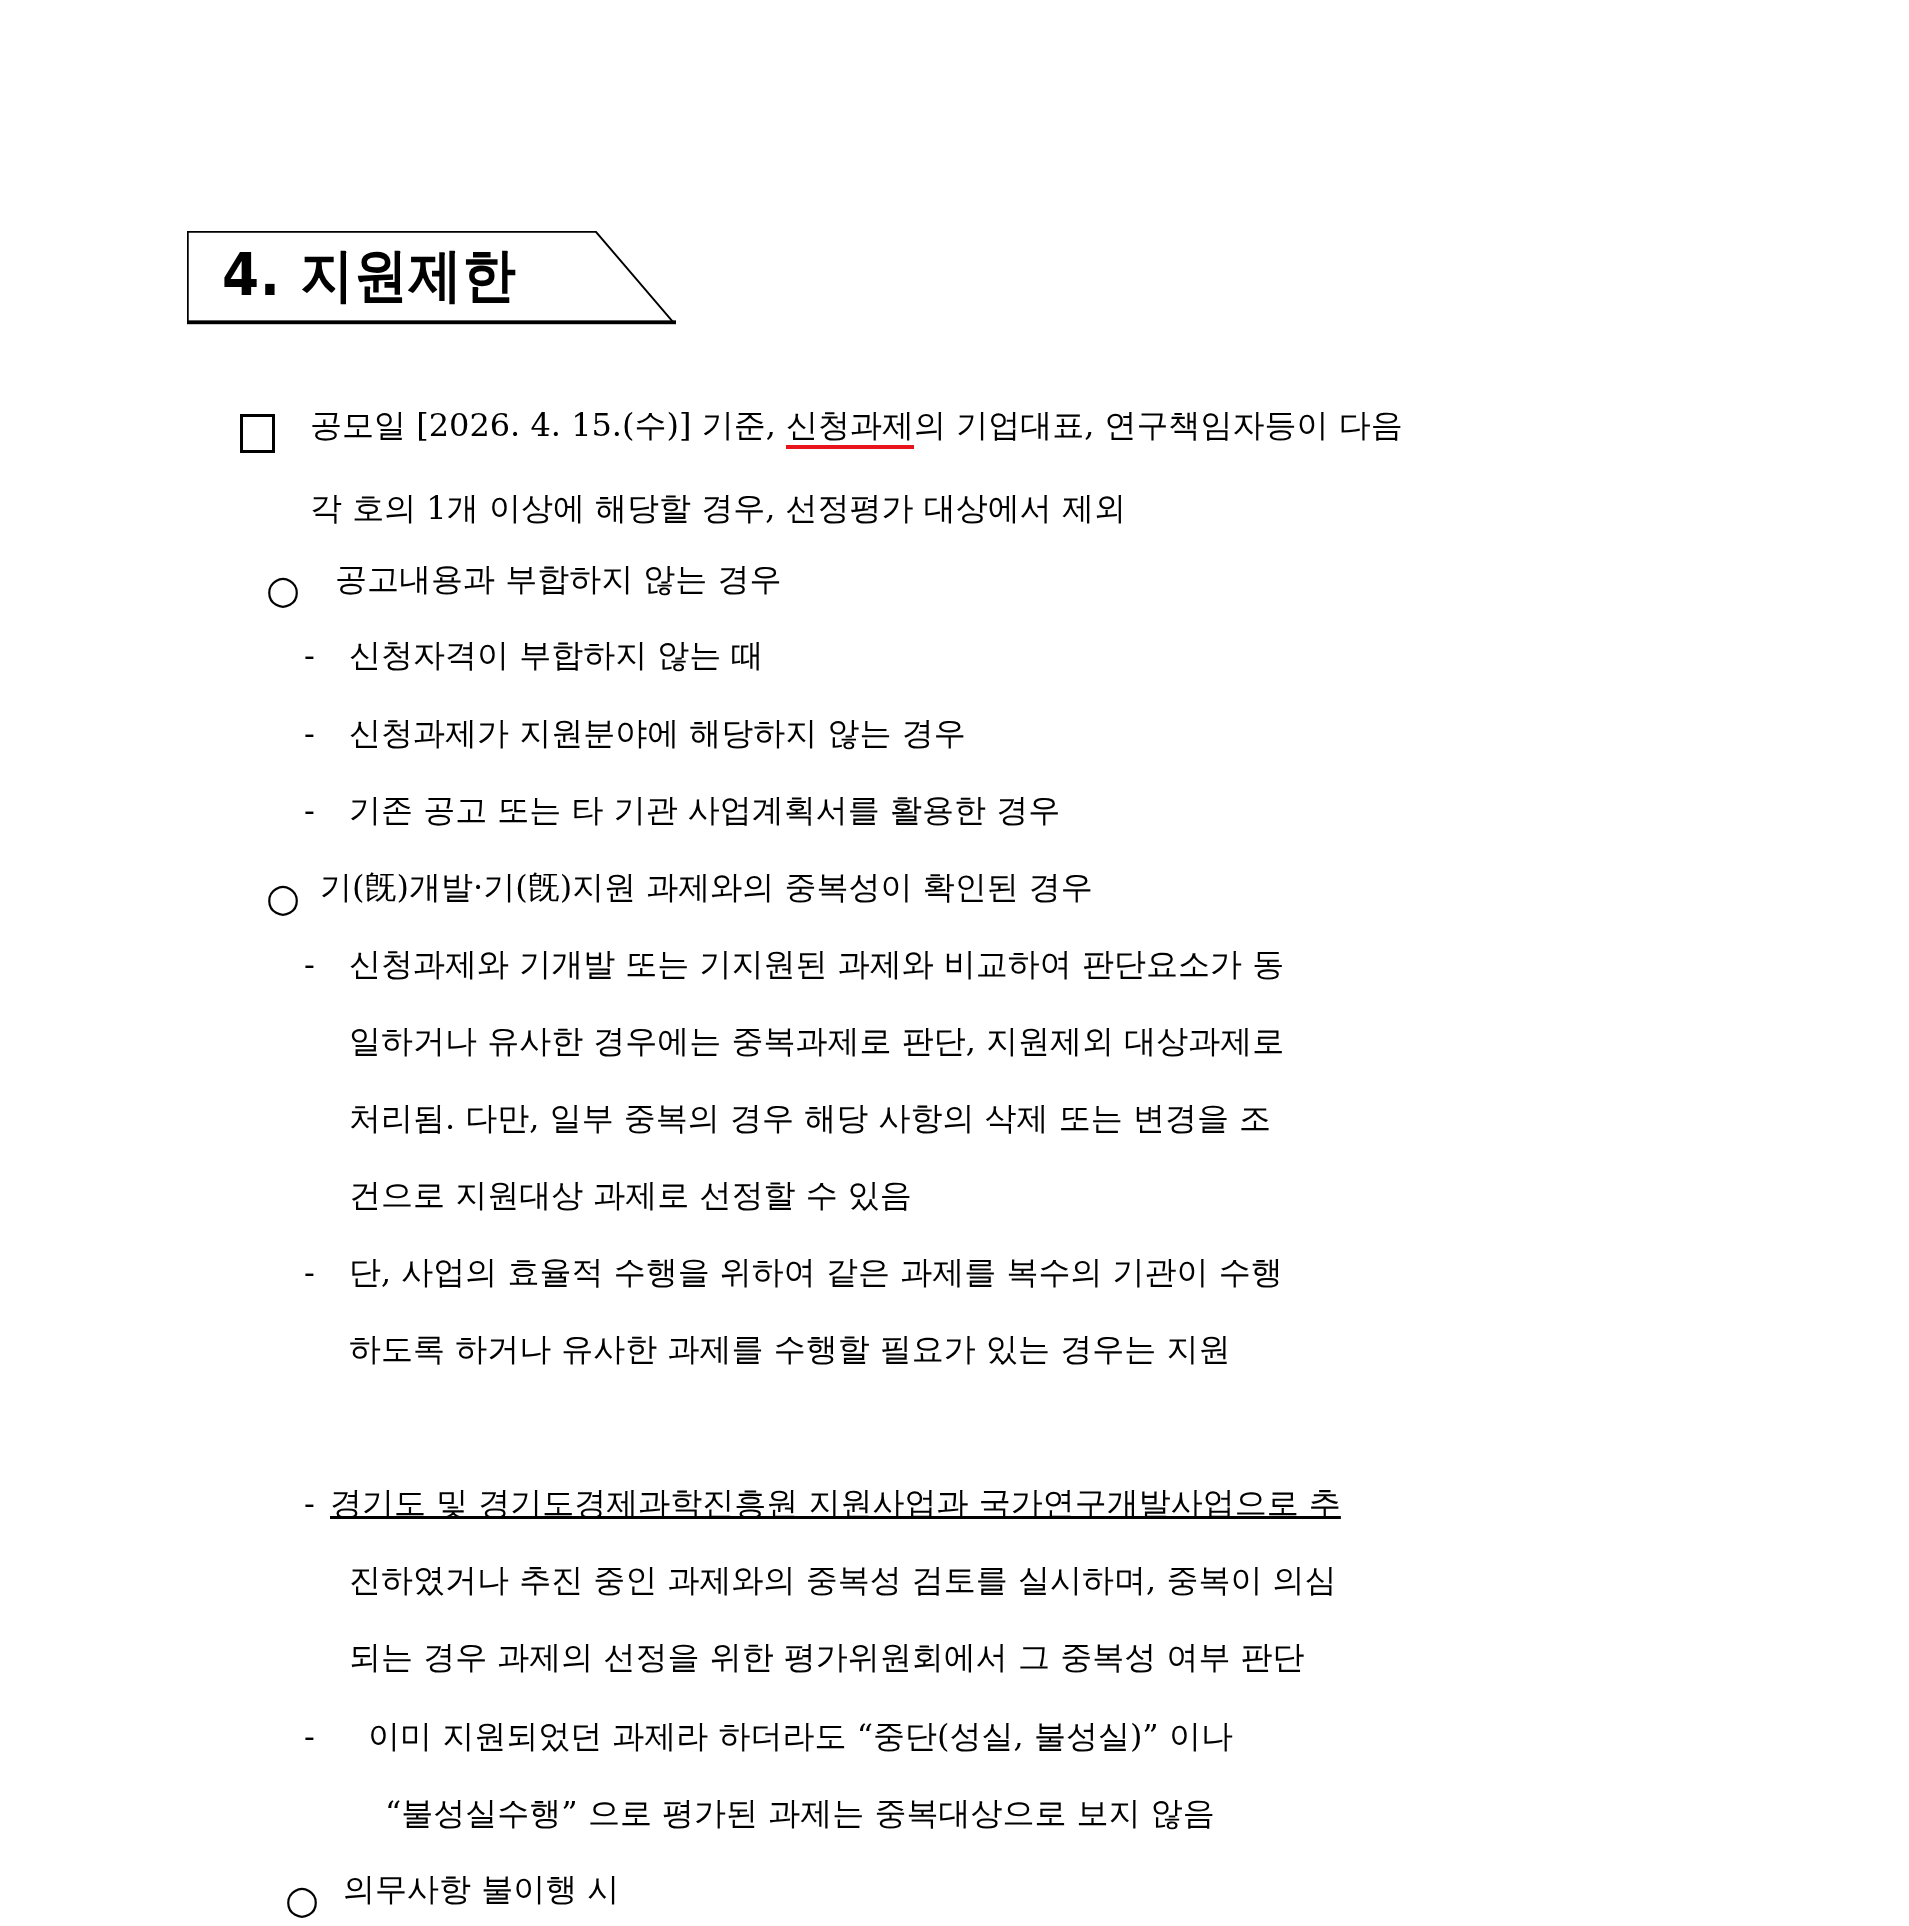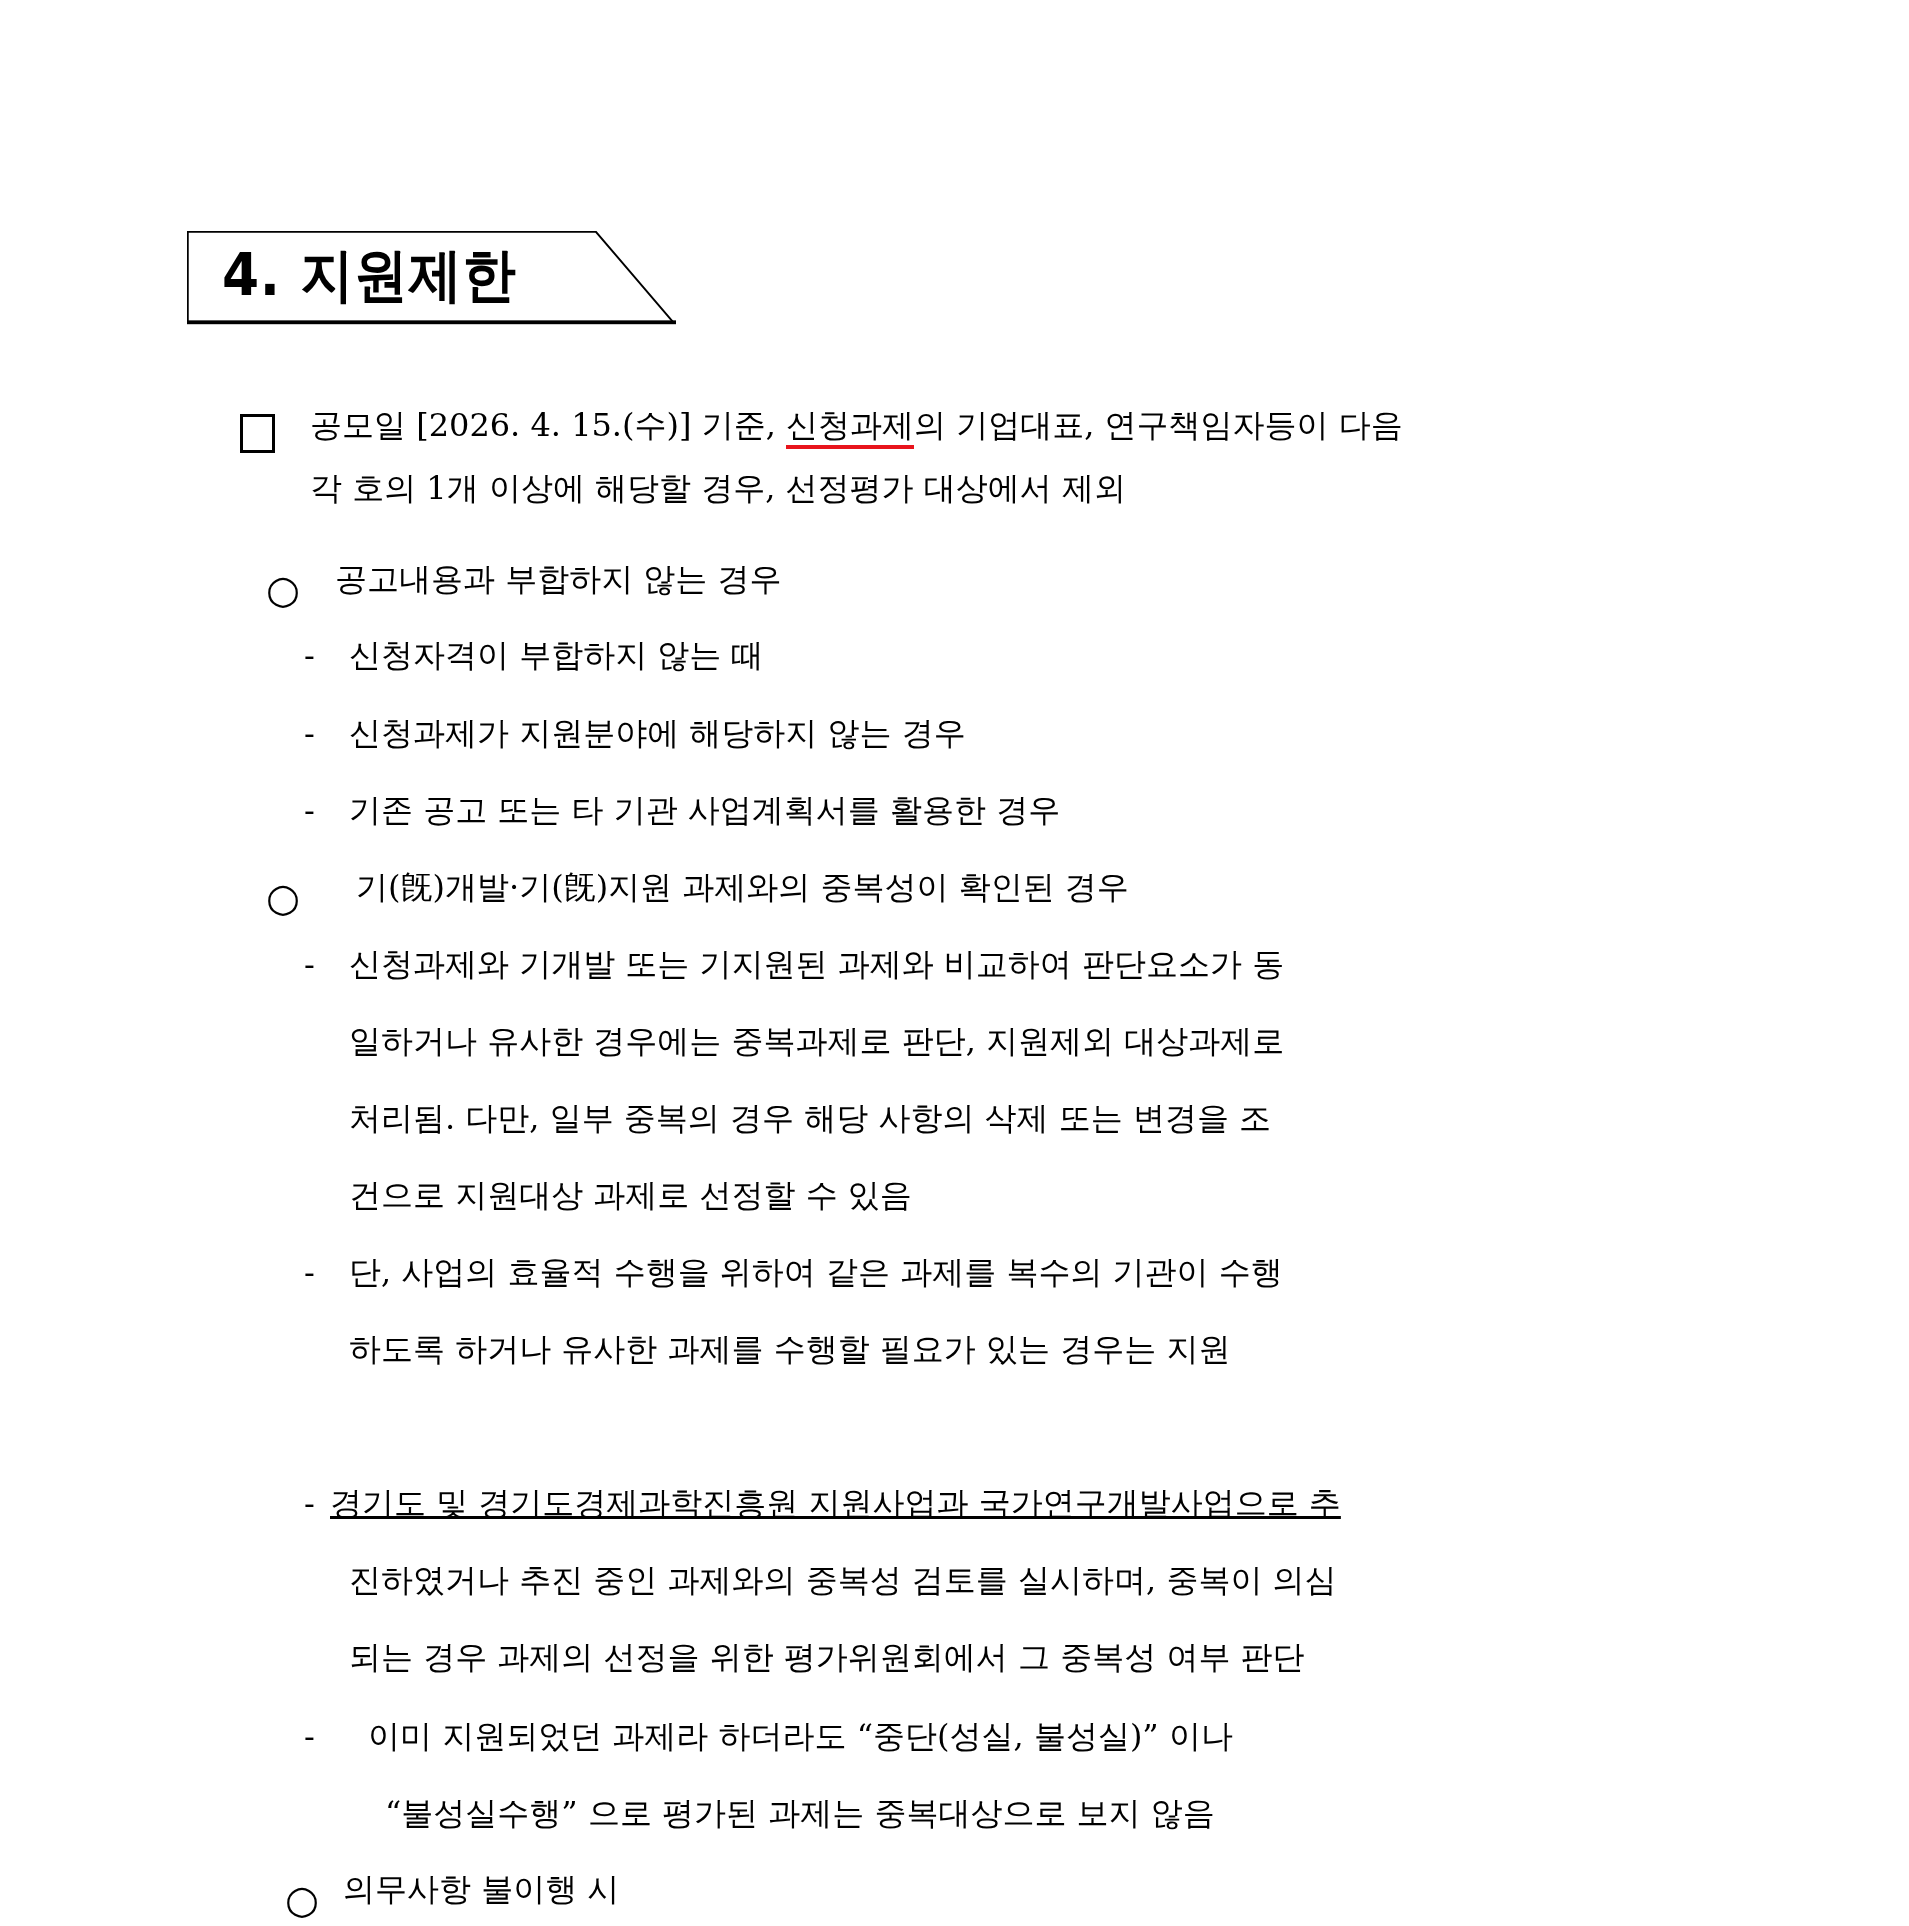--- a/index.html
+++ b/index.html
@@ -29,36 +29,36 @@
       <polyline points="2,240 2,2 1062,2 1262,236" fill="none" stroke="#000" stroke-width="5"></polyline>
       <rect x="0" y="232" width="1270" height="10" fill="#000"></rect>
     </svg>
     <div class="sec-title">4. 지원제한</div>
   </div>
 
   <div class="box-mark" style="left:240px; top:414px;"></div>
   <div class="line" style="left:310px; top:409px;">
     <span>공모일 [2026. 4. 15.(수)] 기준, </span><span class="ul-red">신청과제</span><span>의 기업대표, 연구책임자등이 다음</span>
   </div>
-  <div class="line" style="left:310px; top:472px;">각 호의 1개 이상에 해당할 경우, 선정평가 대상에서 제외</div>
+  <div class="line" style="left:310px; top:492px;">각 호의 1개 이상에 해당할 경우, 선정평가 대상에서 제외</div>
 
   <div class="line circle-mark" style="left:266px; top:570px;">○</div>
   <div class="line" style="left:335px; top:563px;">공고내용과 부합하지 않는 경우</div>
 
   <div class="line" style="left:304px; top:639px;">-</div>
   <div class="line" style="left:349px; top:639px;">신청자격이 부합하지 않는 때</div>
 
   <div class="line" style="left:304px; top:717px;">-</div>
   <div class="line" style="left:349px; top:717px;">신청과제가 지원분야에 해당하지 않는 경우</div>
 
   <div class="line" style="left:304px; top:794px;">-</div>
   <div class="line" style="left:349px; top:794px;">기존 공고 또는 타 기관 사업계획서를 활용한 경우</div>
 
   <div class="line circle-mark" style="left:266px; top:878px;">○</div>
-  <div class="line" style="left:320px; top:871px;margin-left:36px;">기(旣)개발·기(旣)지원 과제와의 중복성이 확인된 경우</div>
+  <div class="line" style="left:320px; top:871px;">기(旣)개발·기(旣)지원 과제와의 중복성이 확인된 경우</div>
 
   <div class="line" style="left:304px; top:948px;">-</div>
   <div class="line" style="left:349px; top:948px;">신청과제와 기개발 또는 기지원된 과제와 비교하여 판단요소가 동</div>
   <div class="line" style="left:349px; top:1025px;">일하거나 유사한 경우에는 중복과제로 판단, 지원제외 대상과제로</div>
   <div class="line" style="left:349px; top:1102px;">처리됨. 다만, 일부 중복의 경우 해당 사항의 삭제 또는 변경을 조</div>
   <div class="line" style="left:349px; top:1179px;">건으로 지원대상 과제로 선정할 수 있음</div>
 
   <div class="line" style="left:304px; top:1256px;">-</div>
   <div class="line" style="left:349px; top:1256px;">단, 사업의 효율적 수행을 위하여 같은 과제를 복수의 기관이 수행</div>
   <div class="line" style="left:349px; top:1333px;">하도록 하거나 유사한 과제를 수행할 필요가 있는 경우는 지원</div>

